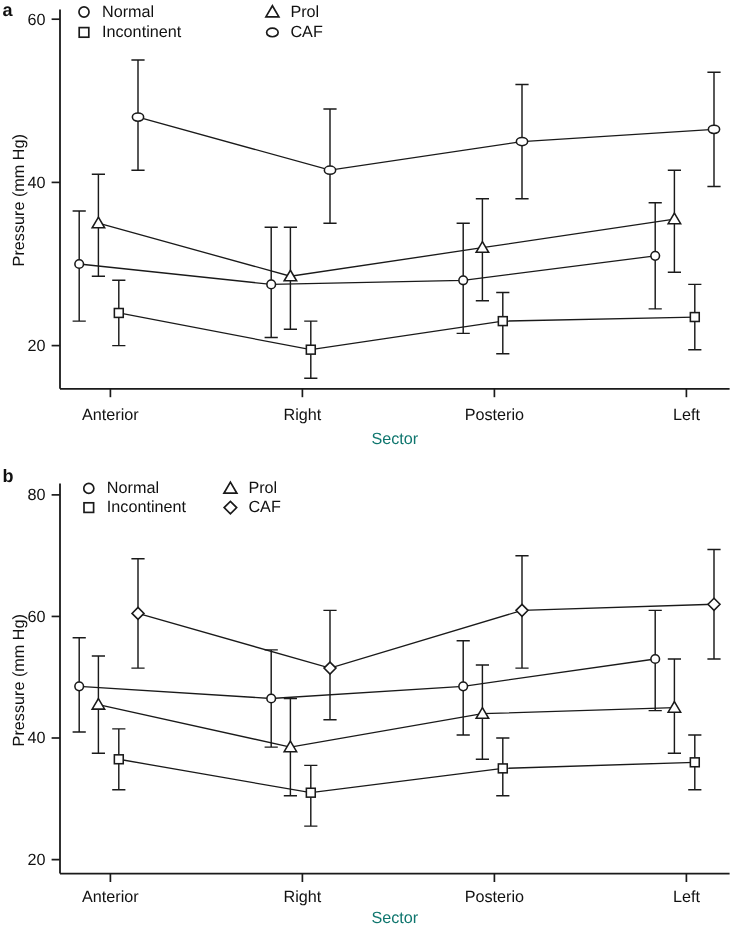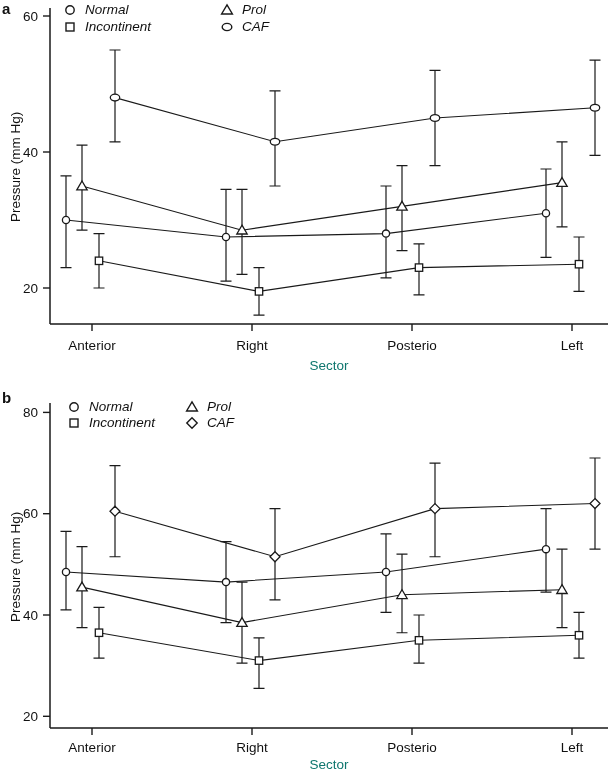--- a/index.html
+++ b/index.html
@@ -8,21 +8,21 @@
     font-family:"Liberation Sans",sans-serif;color:#111;overflow:hidden;
   }
   #plot-canvas{position:absolute;left:0;top:0;}
   .panel-label{
     position:absolute;left:2px;font-weight:bold;font-size:15px;color:#111;
   }
   .panel-label.pa{top:0px;}
   .panel-label.pb{top:389px;}
   .legend-item{
     position:absolute;display:flex;align-items:center;gap:7px;
-    font-size:13.5px;color:#111;white-space:nowrap;font-style:italic;
+    font-size:13.5px;color:#111;white-space:nowrap;
   }
   .legend-item svg{display:block;}
   .legend-a .li-normal{left:62px;top:2px;}
   .legend-a .li-incontinent{left:62px;top:19px;}
   .legend-a .li-prol{left:219px;top:2px;}
   .legend-a .li-caf{left:219px;top:19px;}
   .legend-b .li-normal{left:66px;top:399px;}
   .legend-b .li-incontinent{left:66px;top:415px;}
   .legend-b .li-prol{left:184px;top:399px;}
   .legend-b .li-caf{left:184px;top:415px;}

